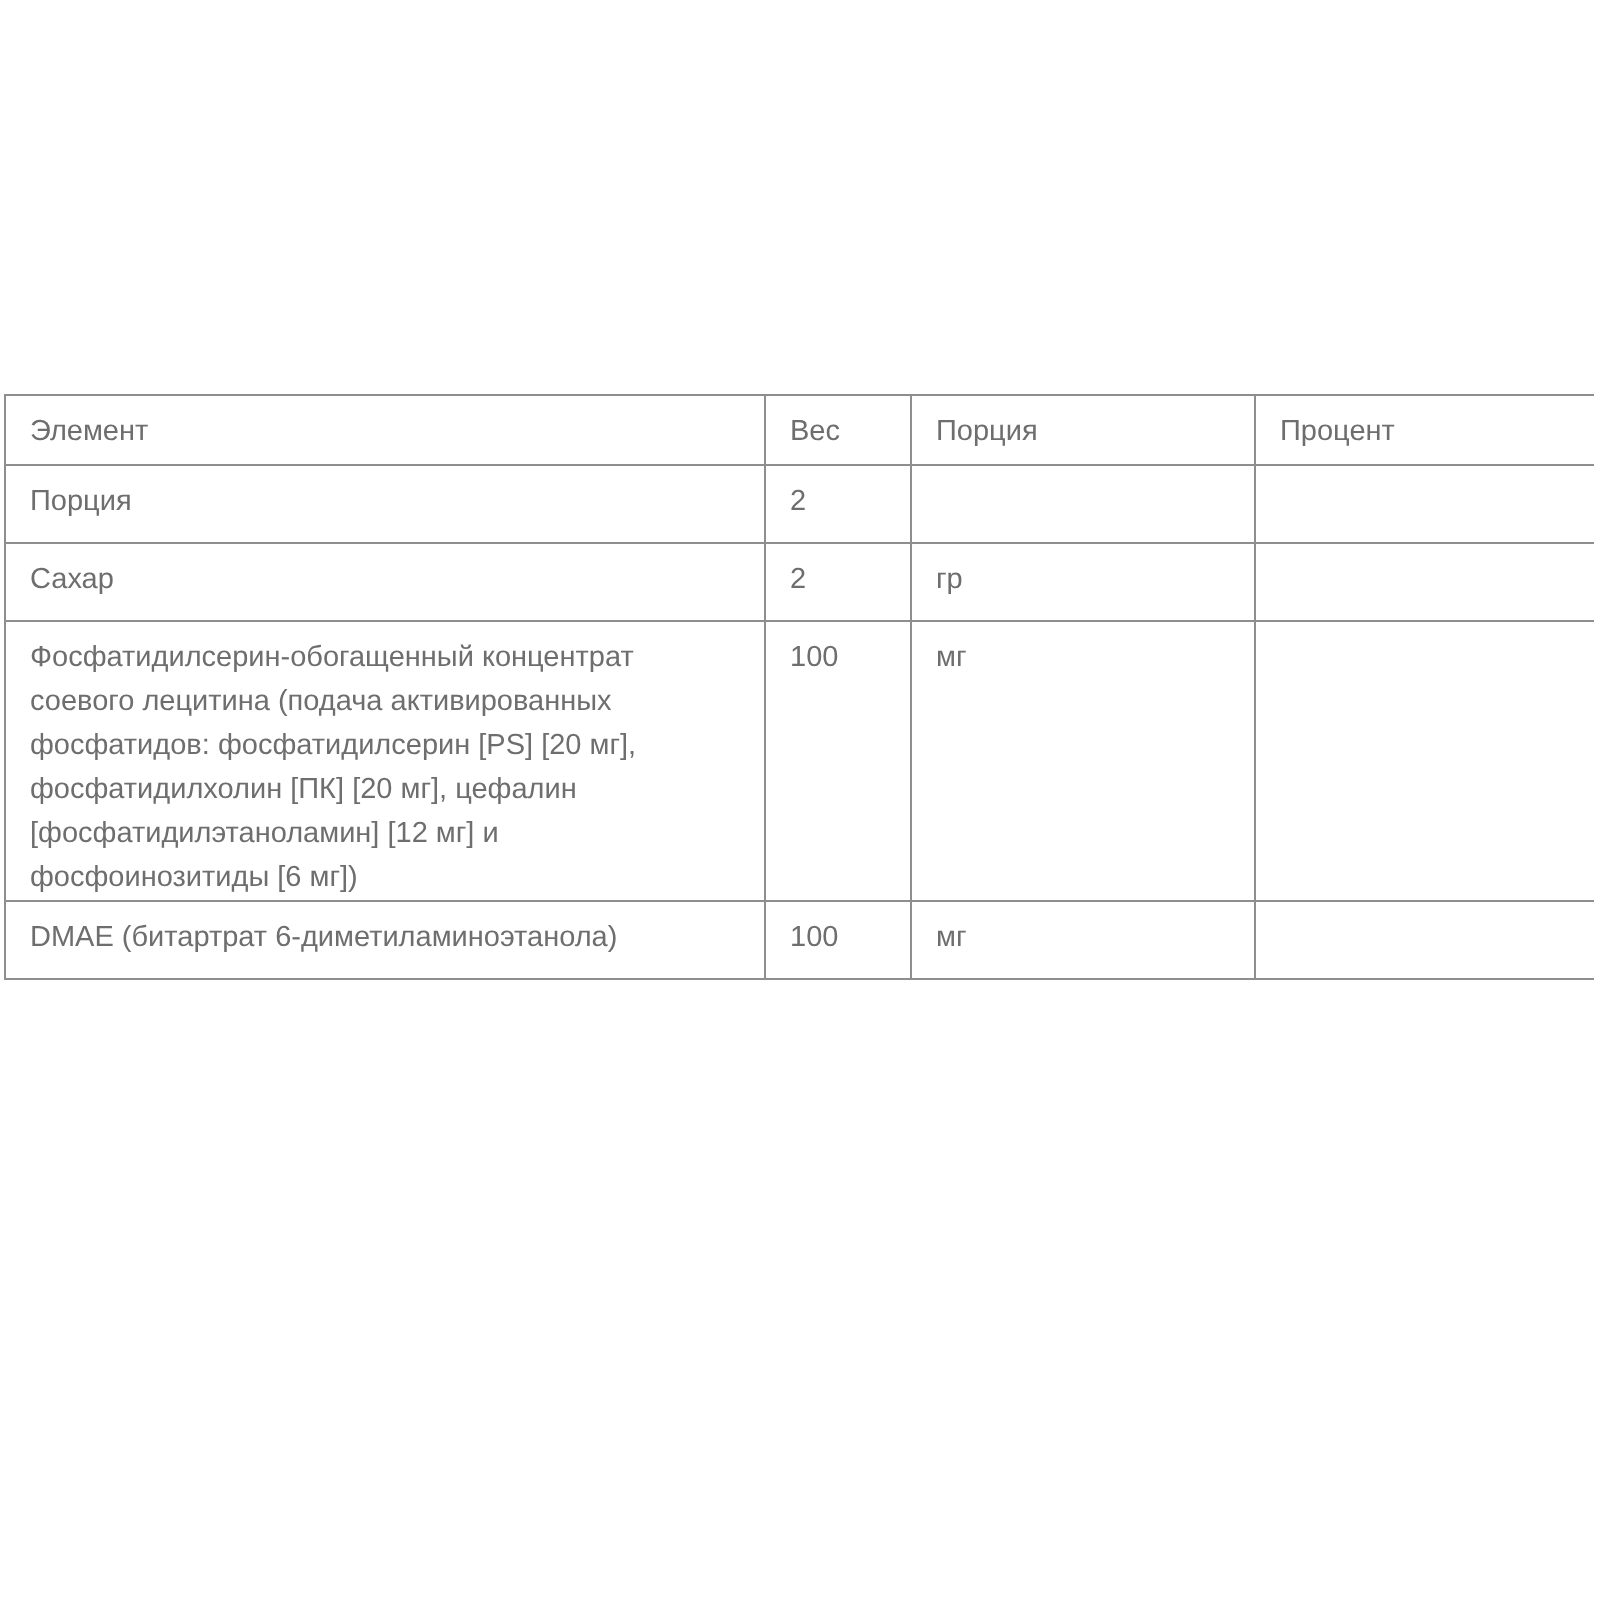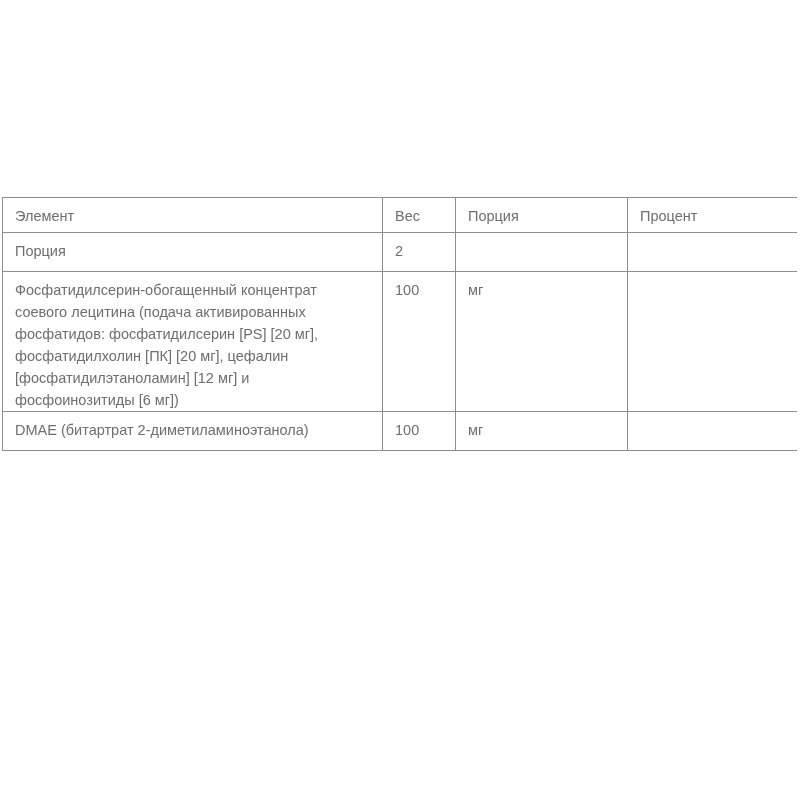--- a/index.html
+++ b/index.html
@@ -64,27 +64,33 @@
         </tr>
       </thead>
       <tbody id="table-body">
           <tr>
             <td>Порция</td>
             <td>2</td>
             <td></td>
             <td></td>
           </tr>
           <tr>
+            <td>Сахар</td>
+            <td>2</td>
+            <td>гр</td>
+            <td></td>
+          </tr>
+          <tr>
             <td>Фосфатидилсерин-обогащенный концентрат соевого лецитина (подача активированных фосфатидов: фосфатидилсерин [PS] [20 мг], фосфатидилхолин [ПК] [20 мг], цефалин [фосфатидилэтаноламин] [12 мг] и фосфоинозитиды [6 мг])</td>
             <td>100</td>
             <td>мг</td>
             <td></td>
           </tr>
           <tr>
-            <td>DMAE (битартрат 2-диметиламиноэтанола)</td>
+            <td>DMAE (битартрат 6-диметиламиноэтанола)</td>
             <td>100</td>
             <td>мг</td>
             <td></td>
           </tr>
         </tbody>
     </table>
   </div>
 </div>
 
 </body></html>

